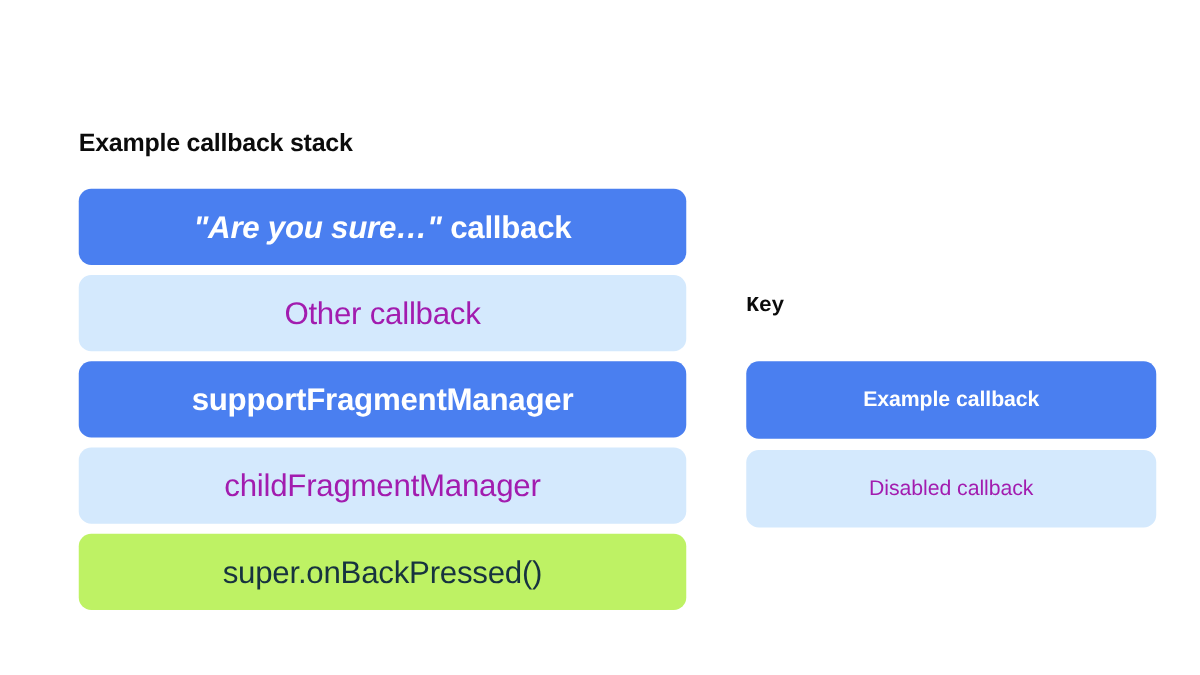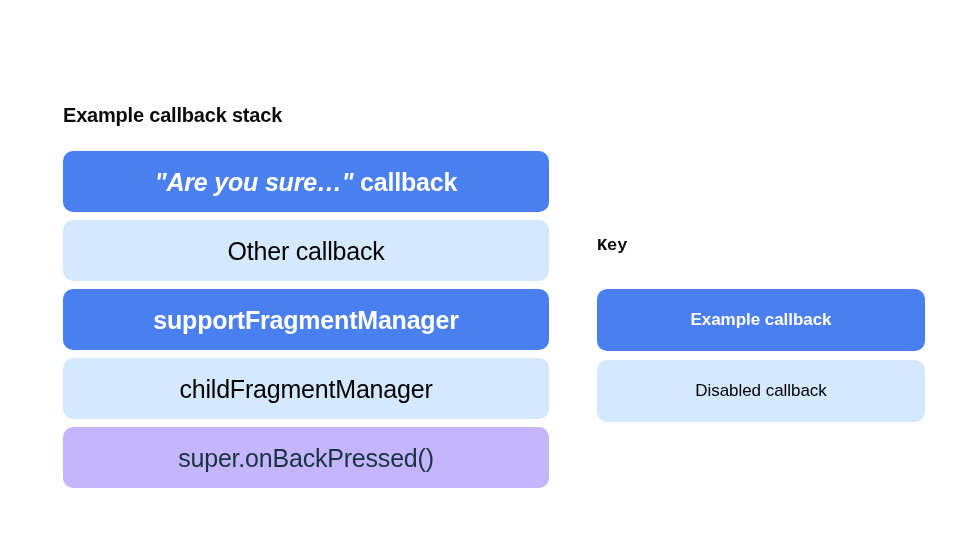--- a/index.html
+++ b/index.html
@@ -65,25 +65,25 @@
   }
 
   
   .bar.enabled {
     background: #4a7ff0;
     color: #ffffff;
     font-weight: 700;
   }
   .bar.disabled {
     background: #d4e9fd;
-    color: #000000;
+    color: #a21caf;
     font-weight: 400;
   }
   .bar.system {
-    background: #c4b5fd;
+    background: #bef264;
     color: #17333f;
     font-weight: 400;
   }
 
   .quoted {
     font-style: italic;
     font-weight: 700;
   }
 
   

